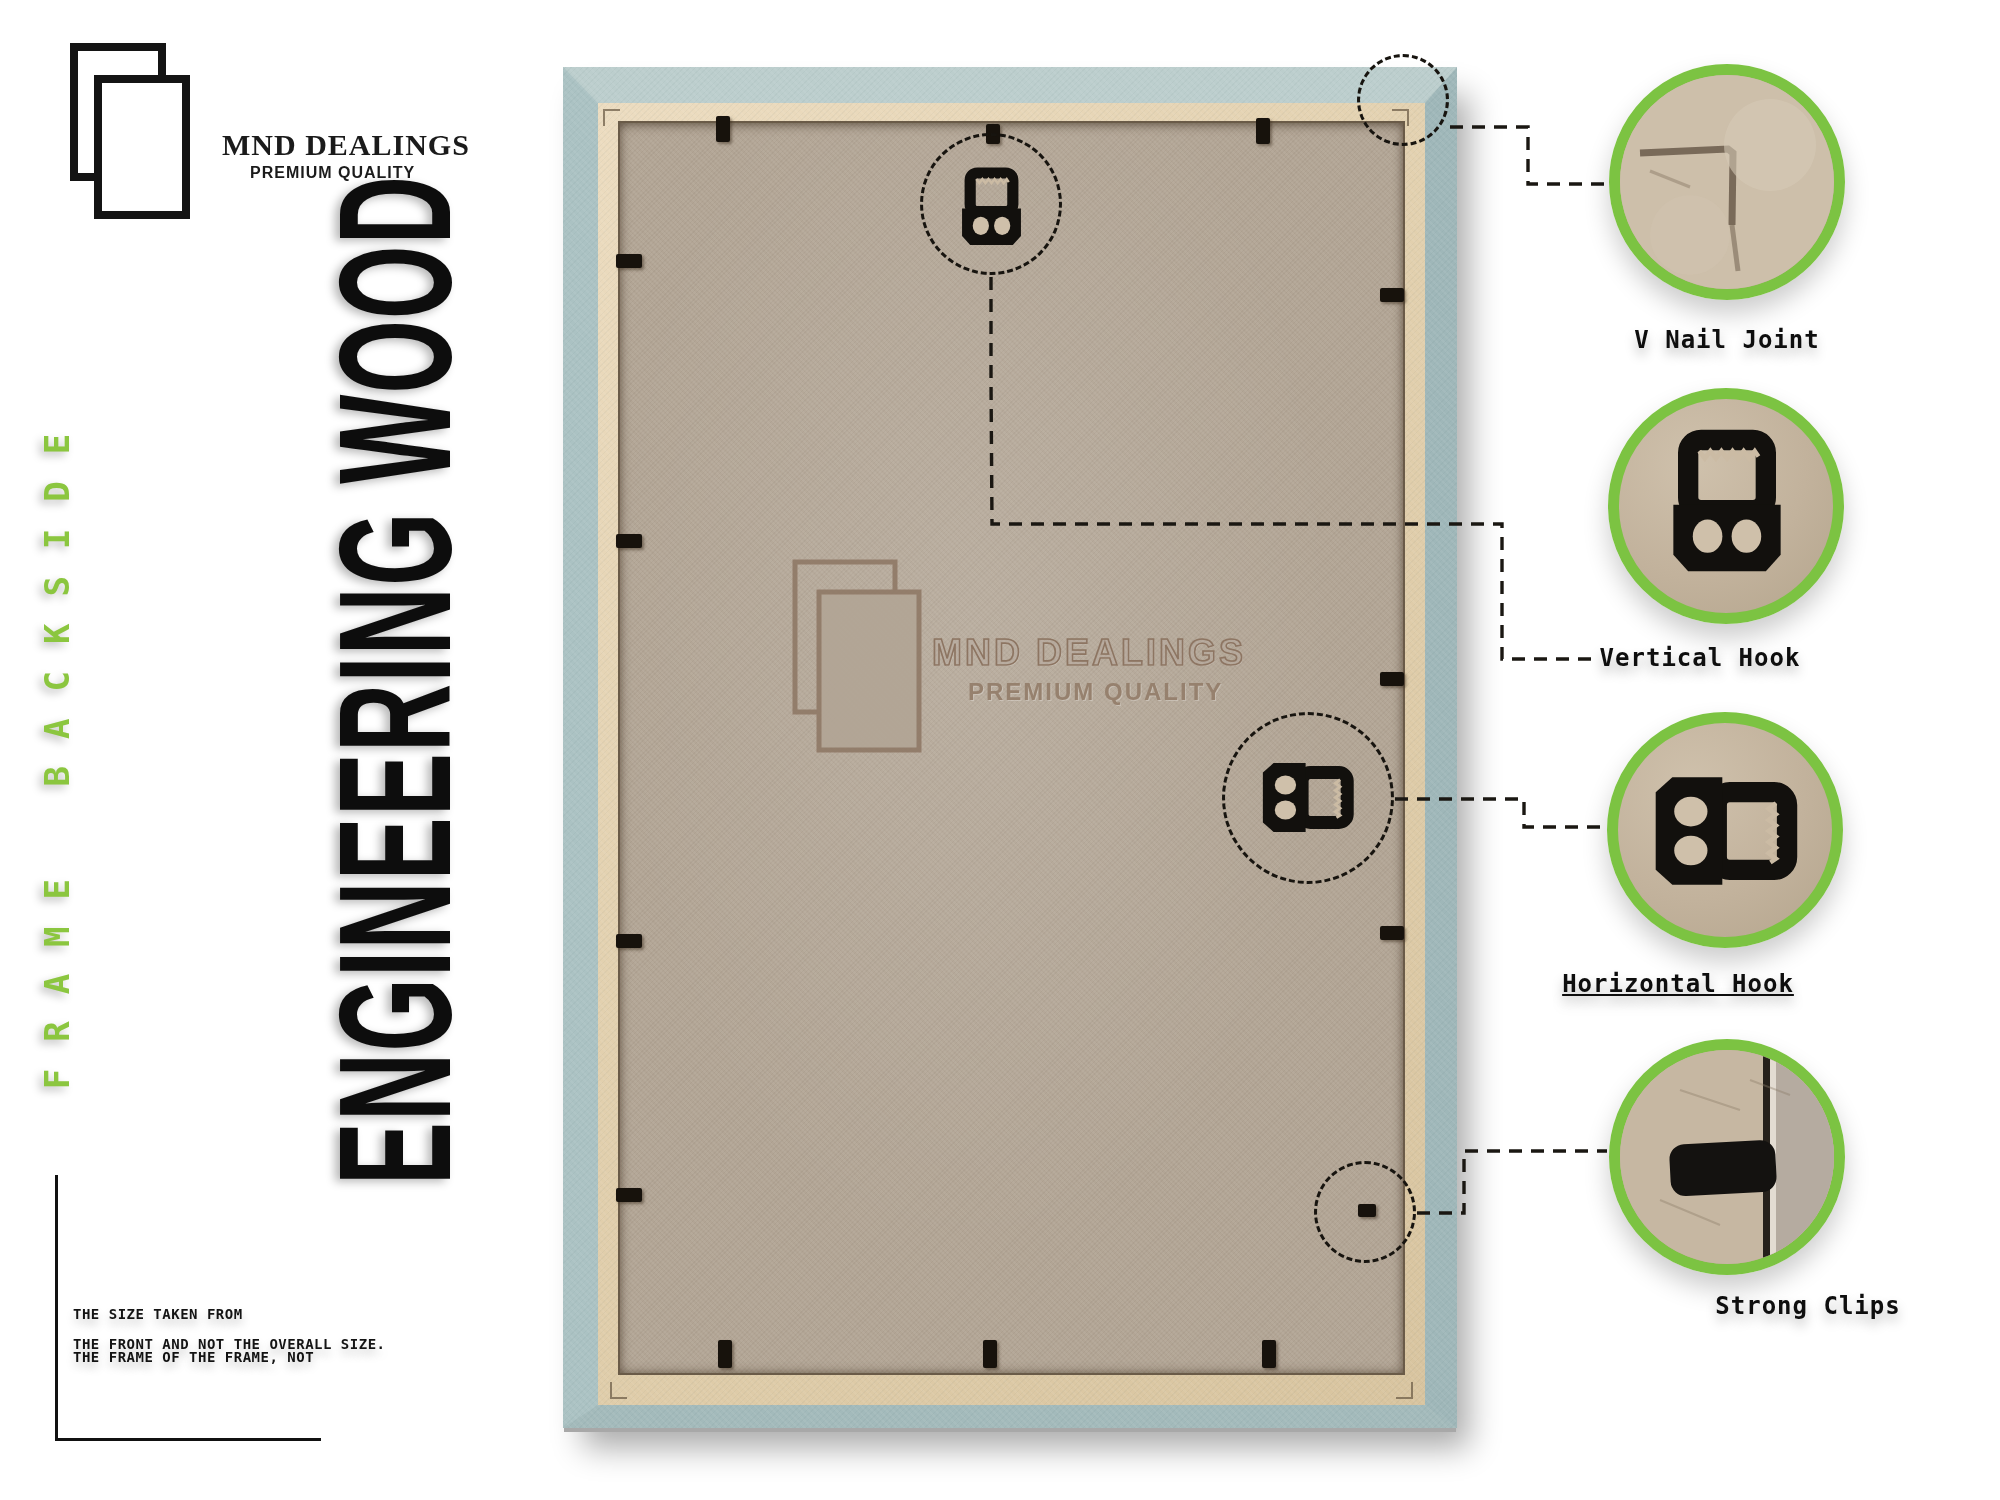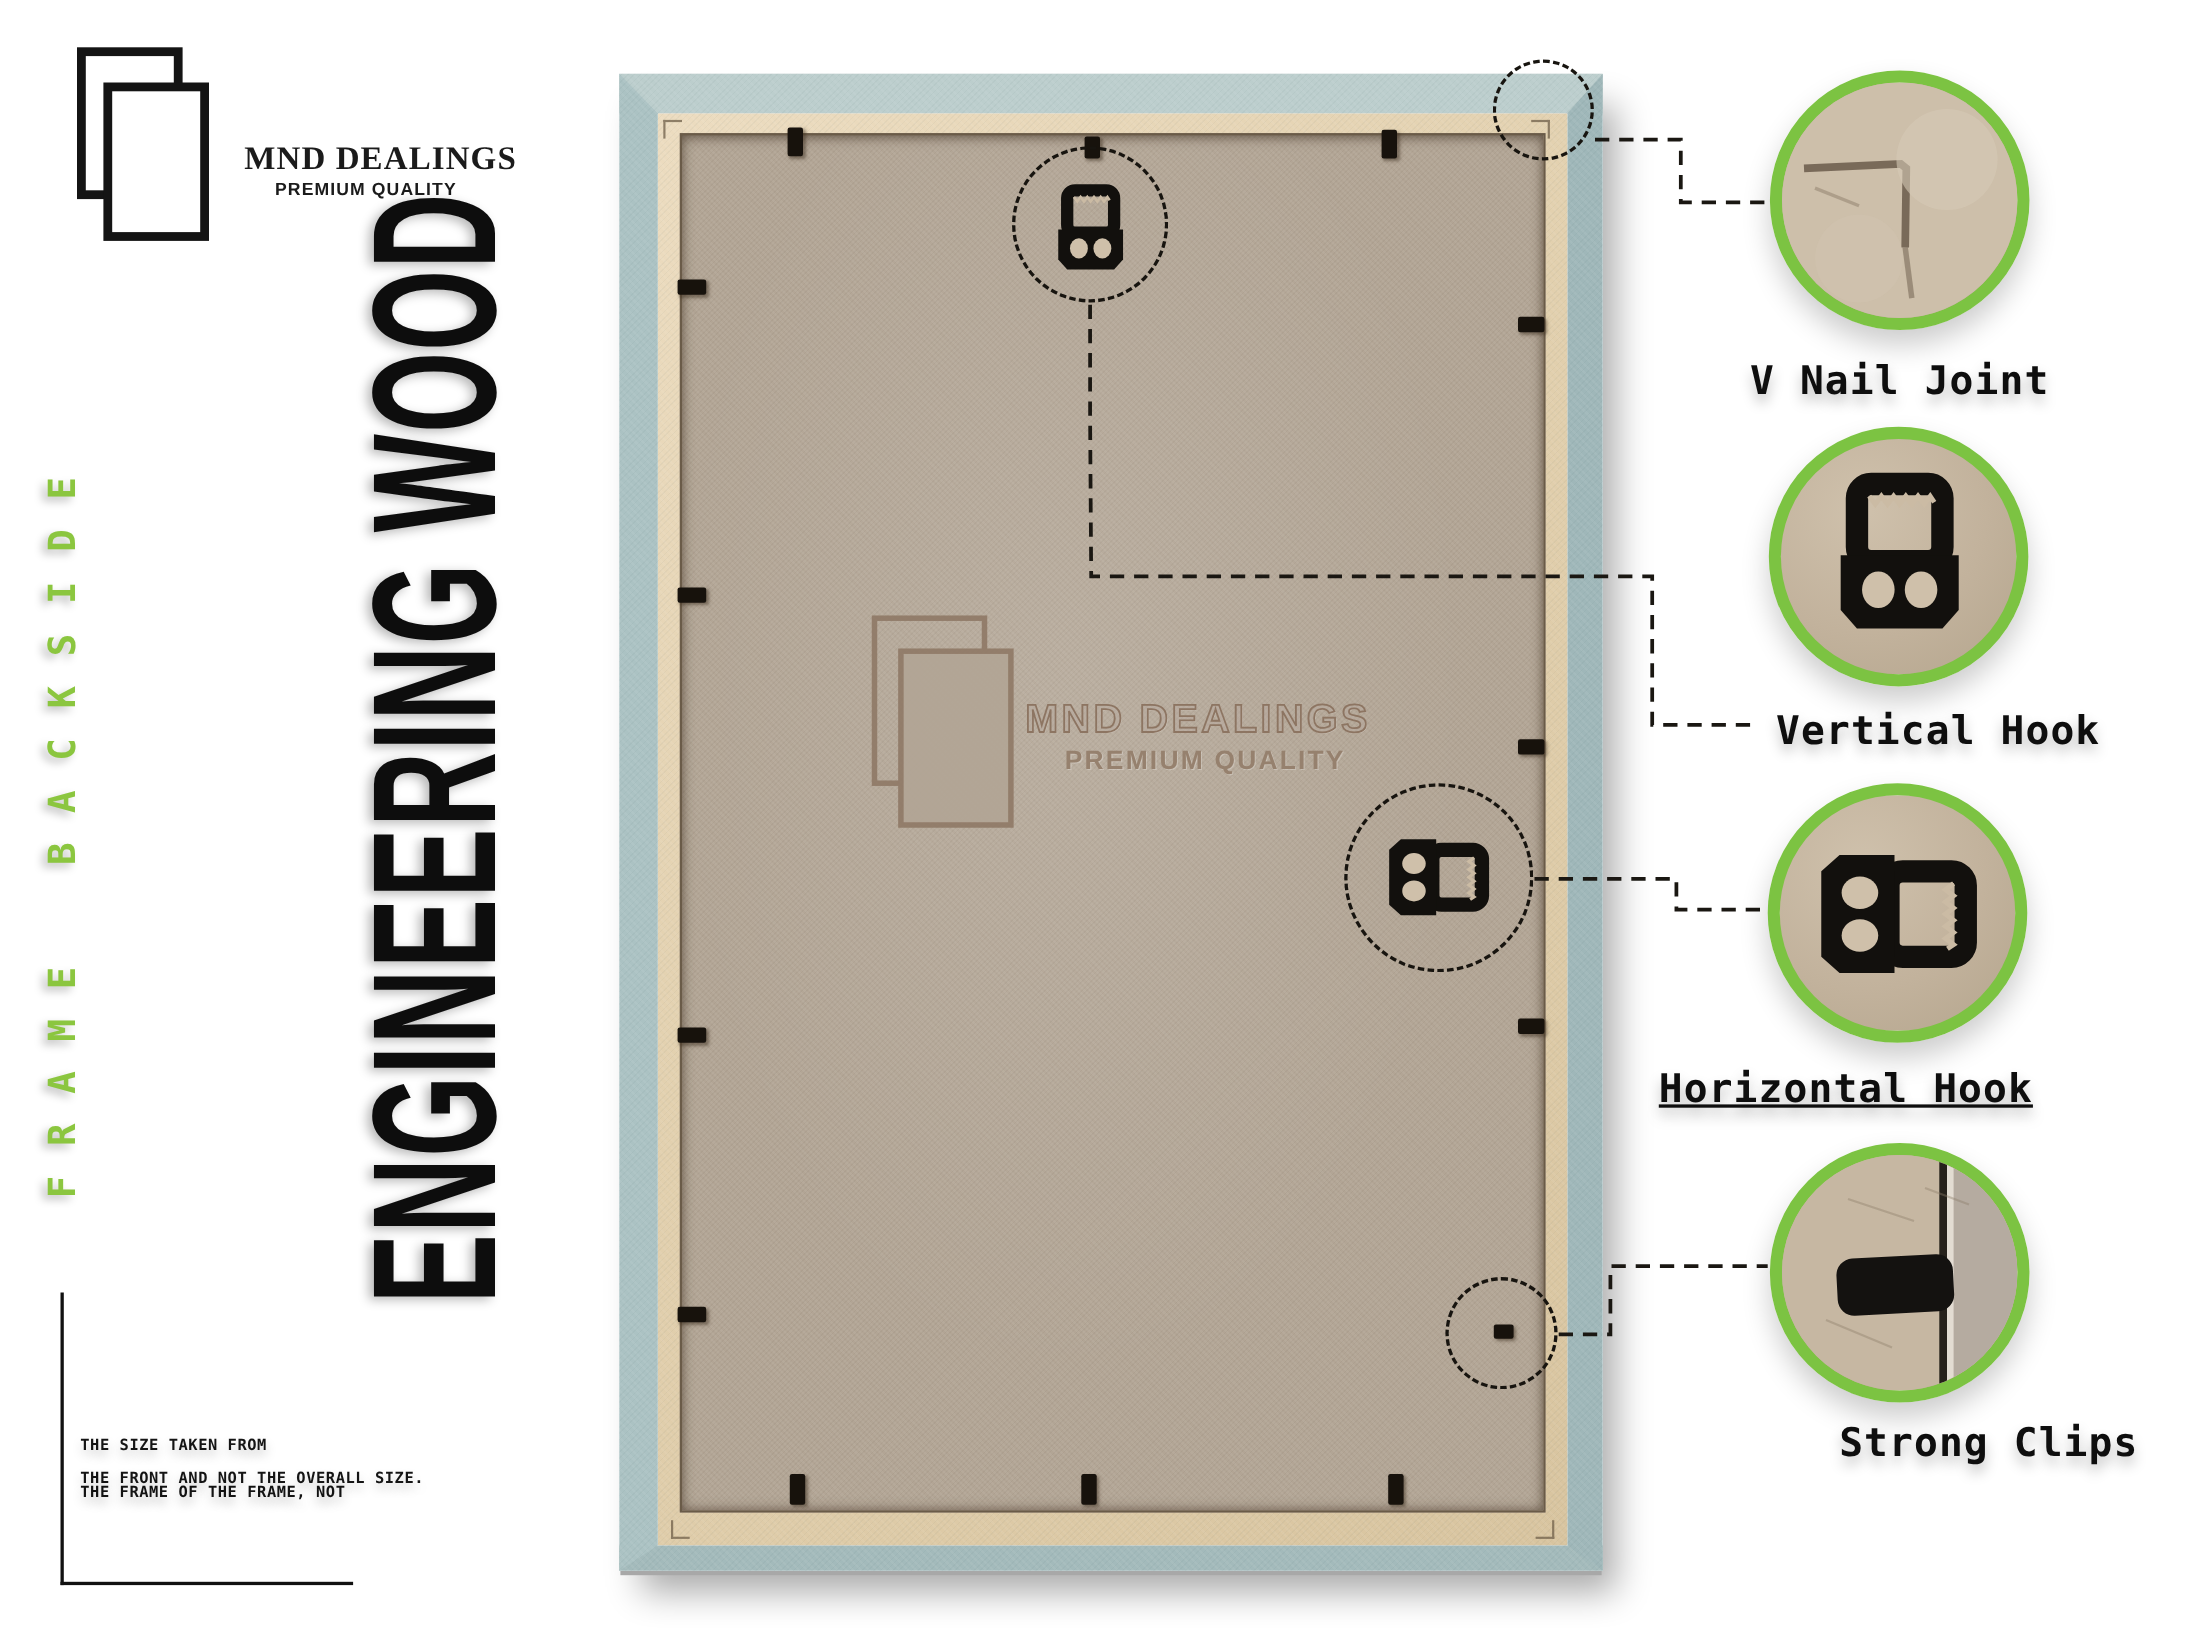--- a/index.html
+++ b/index.html
@@ -96,21 +96,21 @@
   
   .callout-circle{
     width:236px;height:236px;border-radius:50%;box-sizing:border-box;
     border:11px solid #7cc342;overflow:hidden;
     background:radial-gradient(circle at 35% 30%, #cfc1ac 0%, #c2b29c 55%, #b4a58d 100%);
     box-shadow:0 14px 26px rgba(0,0,0,0.20);
   }
   .callout-label{
     width:340px;text-align:center;
     font-family:"DejaVu Sans Mono", monospace;
-    font-weight:bold;font-size:36px;letter-spacing:1px;color:#0e0e0e;
+    font-weight:bold;font-size:24px;letter-spacing:1px;color:#0e0e0e;
     text-shadow:0 7px 12px rgba(0,0,0,0.25);white-space:nowrap;
   }
 
   
   .note-line{
     font-family:"DejaVu Sans Mono", monospace;
     font-weight:bold;font-size:14px;letter-spacing:0.5px;color:#141414;
     text-shadow:0 6px 10px rgba(0,0,0,0.22);white-space:nowrap;
   }
   .note-rule-v{left:55px;top:1175px;width:3px;height:266px;background:#111;}
@@ -208,21 +208,21 @@
     <circle cx="70" cy="160" r="40" fill="#d2c4af" opacity="0.5"></circle>
   </svg>
 </div>
 <div class="abs callout-label" style="left:1557px;top:326px;">V Nail Joint</div>
 
 <div class="abs callout-circle" style="left:1608px;top:388px;">
   <svg style="position:absolute;left:48px;top:28px;" width="120" height="148" viewBox="0 0 64 80">
     <use href="#hanger"></use>
   </svg>
 </div>
-<div class="abs callout-label" style="left:1592px;top:644px;">Vertical Hook</div>
+<div class="abs callout-label" style="left:1530px;top:644px;">Vertical Hook</div>
 
 <div class="abs callout-circle" style="left:1607px;top:712px;">
   <svg style="position:absolute;left:48px;top:34px;transform:rotate(90deg);" width="120" height="148" viewBox="0 0 64 80">
     <use href="#hanger"></use>
   </svg>
 </div>
 <div class="abs callout-label" style="left:1508px;top:970px;text-decoration:underline;">Horizontal Hook</div>
 
 <div class="abs callout-circle" style="left:1609px;top:1039px;">
   <svg width="214" height="214" viewBox="0 0 214 214">

